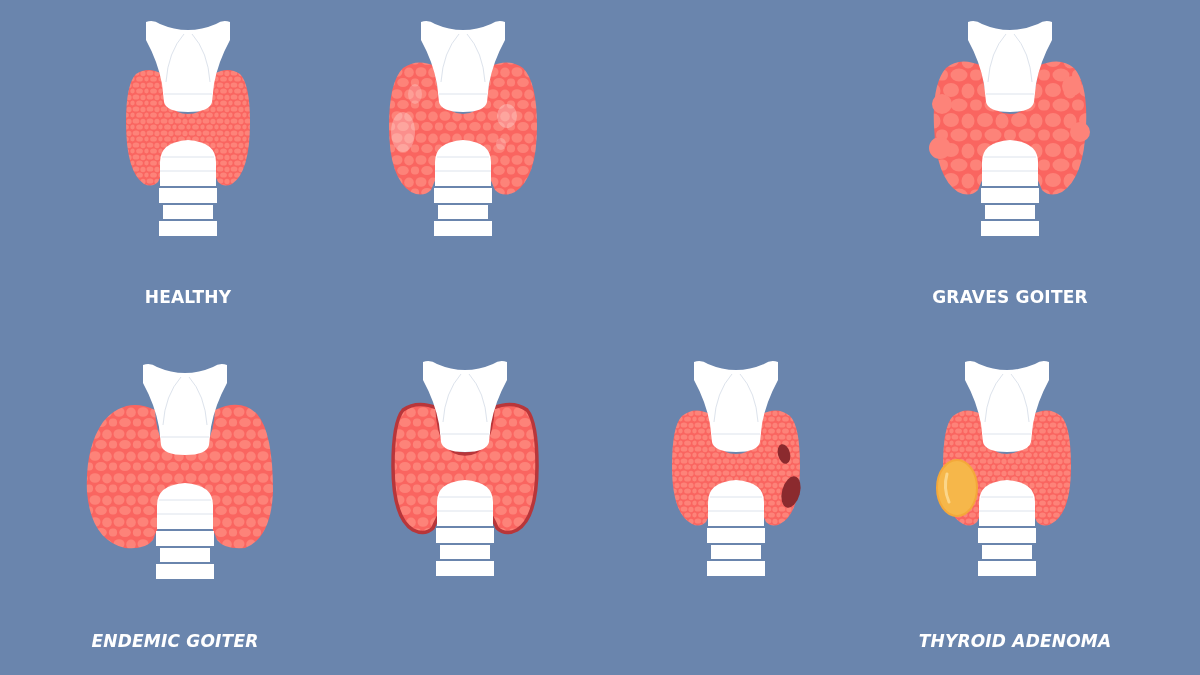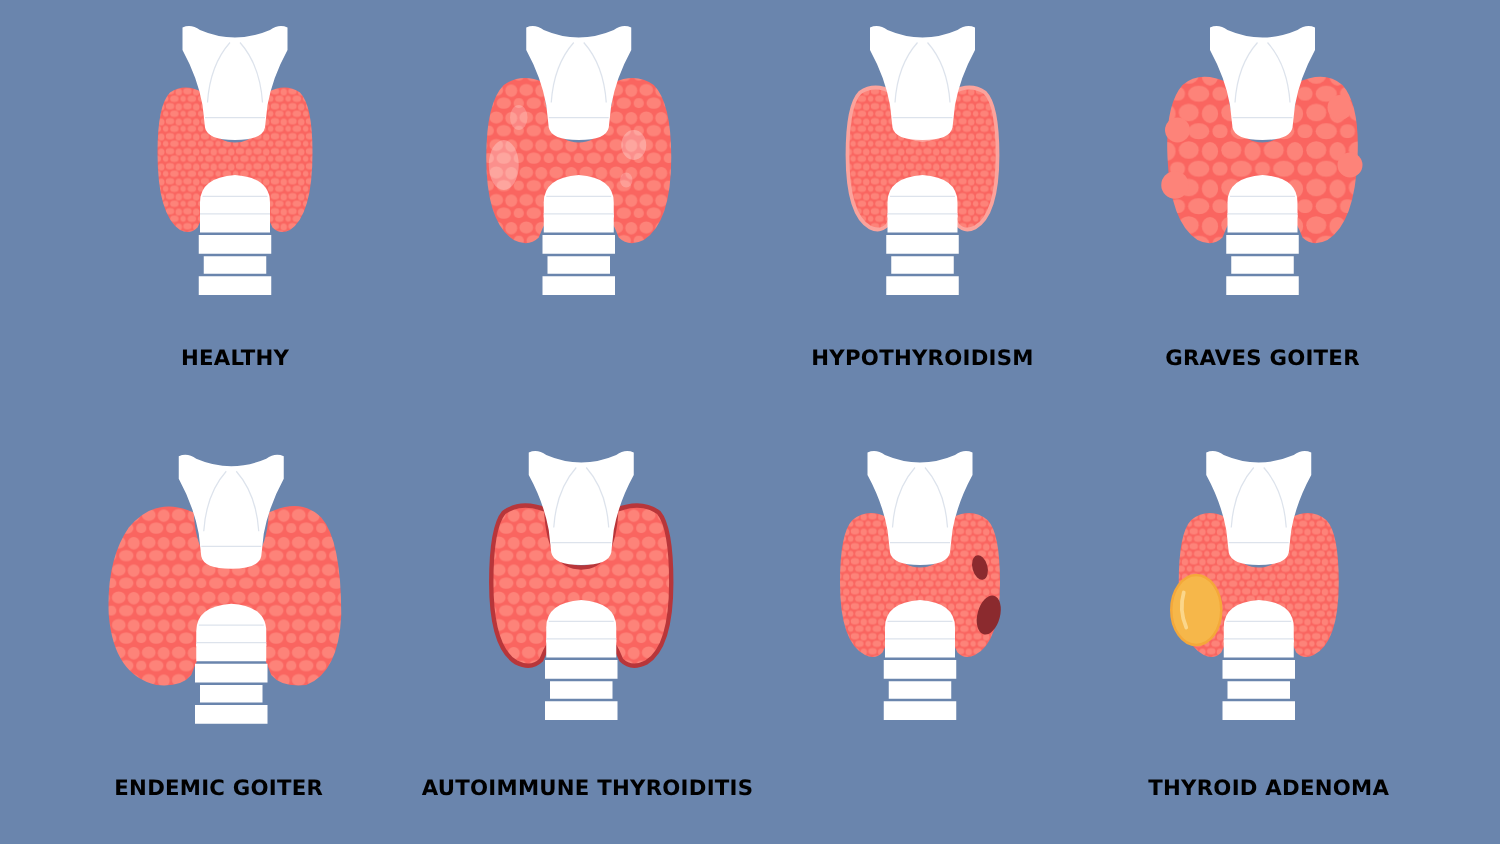--- a/index.html
+++ b/index.html
@@ -9,27 +9,28 @@
       background: #6a85ad;
       font-family: "DejaVu Sans", "Liberation Sans", sans-serif;
     }
     .stage { position: relative; width: 1200px; height: 675px; }
     .cell { position: absolute; width: 300px; height: 337px; }
     .cell svg { position: absolute; left: 0; top: 0; }
     .label {
       position: absolute;
       left: 0; width: 300px;
       text-align: center;
-      color: #000000;
+      color: #ffffff;
       font-weight: bold;
       font-size: 17px;
       letter-spacing: 0.2px;
+      margin-top: 10px;
     }
     .row1 .label { top: 277px; }
-    .row2 .label { top: 281px; }
+    .row2 .label { top: 281px; font-style: italic; }
   </style>
 </head>
 <body>
 
 <svg width="0" height="0" style="position:absolute">
   <defs>
     <pattern id="lobules" width="14" height="12" patternUnits="userSpaceOnUse">
       <rect width="14" height="12" fill="#fa6560"></rect>
       <ellipse cx="4" cy="3" rx="3.4" ry="2.6" fill="#fd8379"></ellipse>
       <ellipse cx="11" cy="3.5" rx="2.6" ry="2.8" fill="#fd8379"></ellipse>
@@ -92,29 +93,20 @@
         <path d="M -28 44 Q -46 36 -60 46 Q -74 60 -74 104 Q -74 156 -52 170 Q -40 176 -32 168 Q -20 136 0 134 Q 20 136 32 168 Q 40 176 52 170 Q 74 156 74 104 Q 74 60 60 46 Q 46 36 28 44 Q 26 92 0 92 Q -26 92 -28 44 Z" fill="url(#midlobules)"></path>
         <ellipse cx="-60" cy="110" rx="12" ry="20" fill="#ffffff" opacity="0.28"></ellipse>
         <ellipse cx="-48" cy="72" rx="7" ry="10" fill="#ffffff" opacity="0.22"></ellipse>
         <ellipse cx="44" cy="94" rx="10" ry="12" fill="#ffffff" opacity="0.28"></ellipse>
         <ellipse cx="38" cy="122" rx="5" ry="6" fill="#ffffff" opacity="0.22"></ellipse>
         <use href="#airway"></use>
       </g>
     </svg>
   </div>
 
-  <div class="cell row1" style="left:588px; top:0px;">
-    <svg width="300" height="300">
-      <g transform="translate(150,22)">
-        <path d="M -24 52 Q -38 44 -50 52 Q -60 62 -60 102 Q -60 150 -42 160 Q -34 164 -28 158 Q -16 130 0 128 Q 16 130 28 158 Q 34 164 42 160 Q 60 150 60 102 Q 60 62 50 52 Q 38 44 24 52 Q 22 90 0 90 Q -22 90 -24 52 Z" fill="url(#lobules)" stroke="#fba39c" stroke-width="3"></path>
-        <use href="#airway"></use>
-      </g>
-    </svg>
-    <div class="label">HYPOTHYROIDISM</div>
-  </div>
 
   <div class="cell row1" style="left:860px; top:0px;">
     <svg width="300" height="300">
       <g transform="translate(150,22)">
         <path d="M -28 44 Q -50 34 -64 46 Q -78 62 -76 104 Q -74 156 -52 170 Q -40 176 -32 168 Q -20 136 0 134 Q 20 136 32 168 Q 40 176 52 170 Q 74 156 76 104 Q 78 62 64 46 Q 50 34 28 44 Q 26 92 0 92 Q -26 92 -28 44 Z" fill="url(#biglobules)"></path>
         <circle cx="-68" cy="82" r="10" fill="#fd8379"></circle>
         <circle cx="-70" cy="126" r="11" fill="#fd8379"></circle>
         <circle cx="70" cy="110" r="10" fill="#fd8379"></circle>
         <circle cx="62" cy="64" r="10" fill="#fd8379"></circle>
         <use href="#airway"></use>
@@ -133,21 +125,20 @@
     <div class="label">ENDEMIC GOITER</div>
   </div>
 
   <div class="cell row2" style="left:320px; top:340px;">
     <svg width="300" height="300">
       <g transform="translate(145,22)">
         <path d="M -28 46 Q -48 38 -62 48 Q -72 60 -72 104 Q -72 156 -52 168 Q -40 174 -32 166 Q -20 136 0 134 Q 20 136 32 166 Q 40 174 52 168 Q 72 156 72 104 Q 72 60 62 48 Q 48 38 28 46 Q 26 92 0 92 Q -26 92 -28 46 Z" fill="url(#midlobules)" stroke="#b8363a" stroke-width="3.5"></path>
         <use href="#airway"></use>
       </g>
     </svg>
-    <div class="label">AUTOIMMUNE THYROIDITIS</div>
   </div>
 
   <div class="cell row2" style="left:586px; top:340px;">
     <svg width="300" height="300">
       <g transform="translate(150,22)">
         <path d="M -26 52 Q -42 44 -54 54 Q -64 64 -64 104 Q -64 152 -44 162 Q -36 166 -30 160 Q -18 132 0 130 Q 18 132 30 160 Q 36 166 44 162 Q 64 152 64 104 Q 64 64 54 54 Q 42 44 26 52 Q 24 92 0 92 Q -24 92 -26 52 Z" fill="url(#lobules)"></path>
         <use href="#airway"></use>
         <ellipse cx="48" cy="92" rx="6" ry="10" fill="#8b2a2e" transform="rotate(-15 48 92)"></ellipse>
         <ellipse cx="55" cy="130" rx="9" ry="16" fill="#8b2a2e" transform="rotate(15 55 130)"></ellipse>
       </g>

